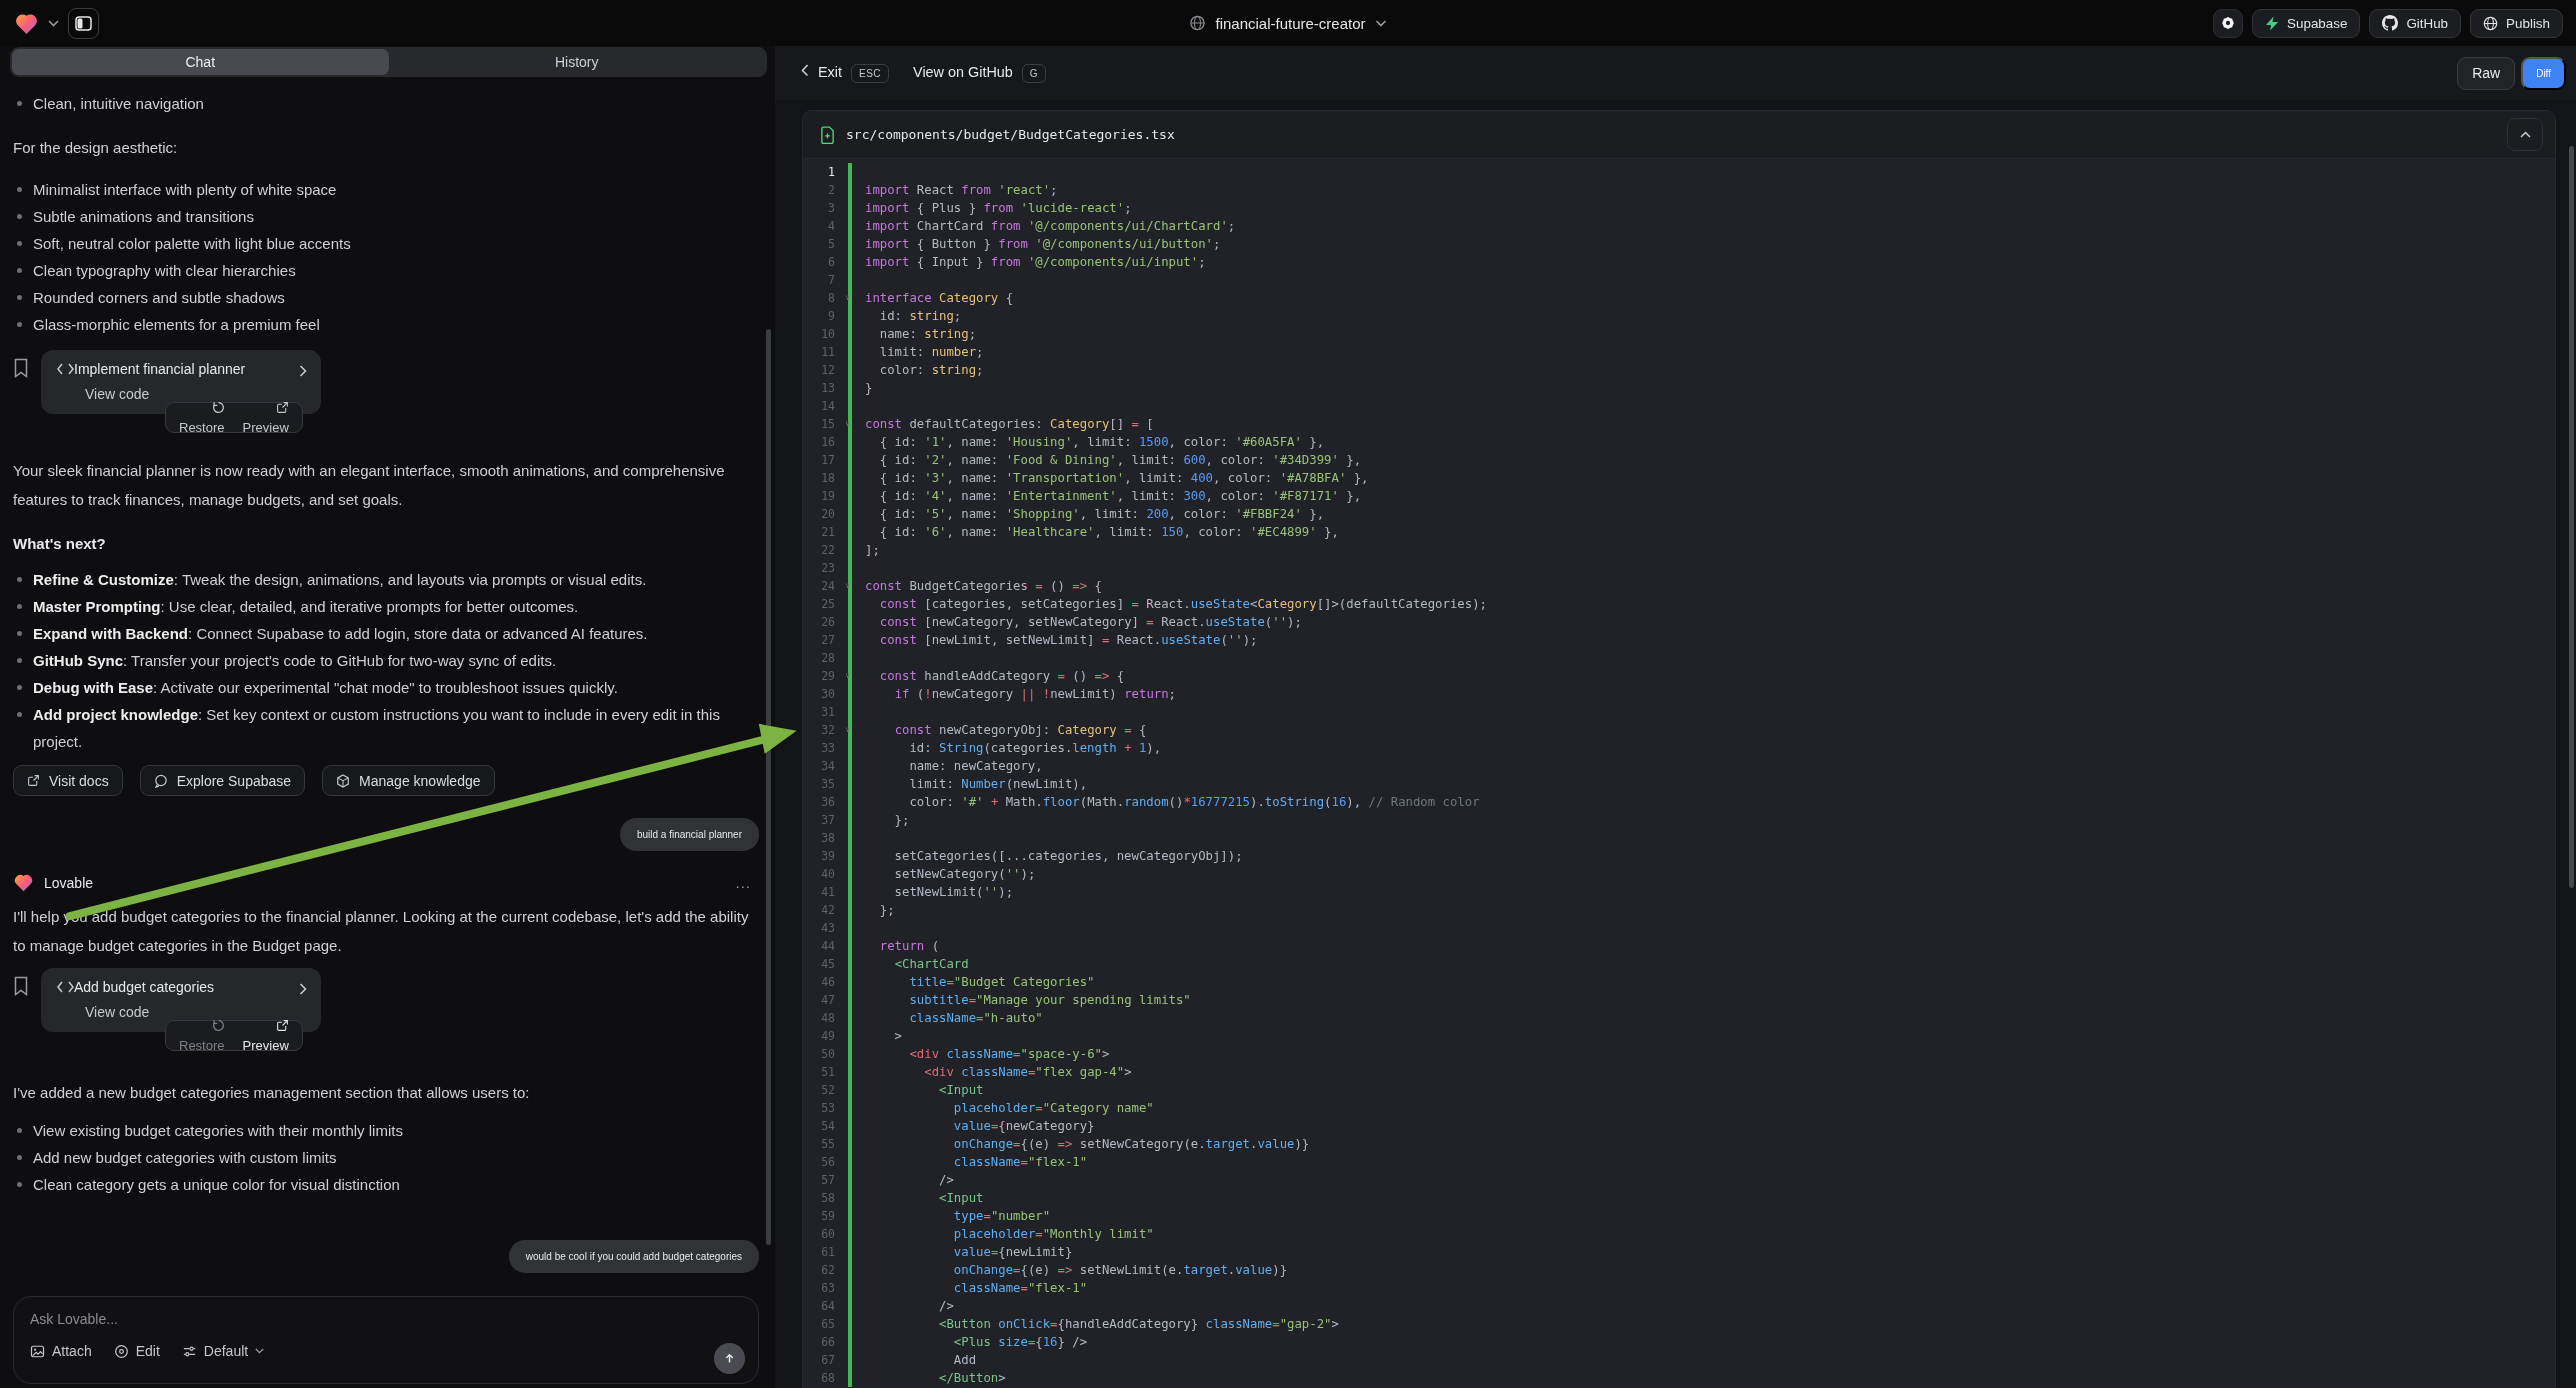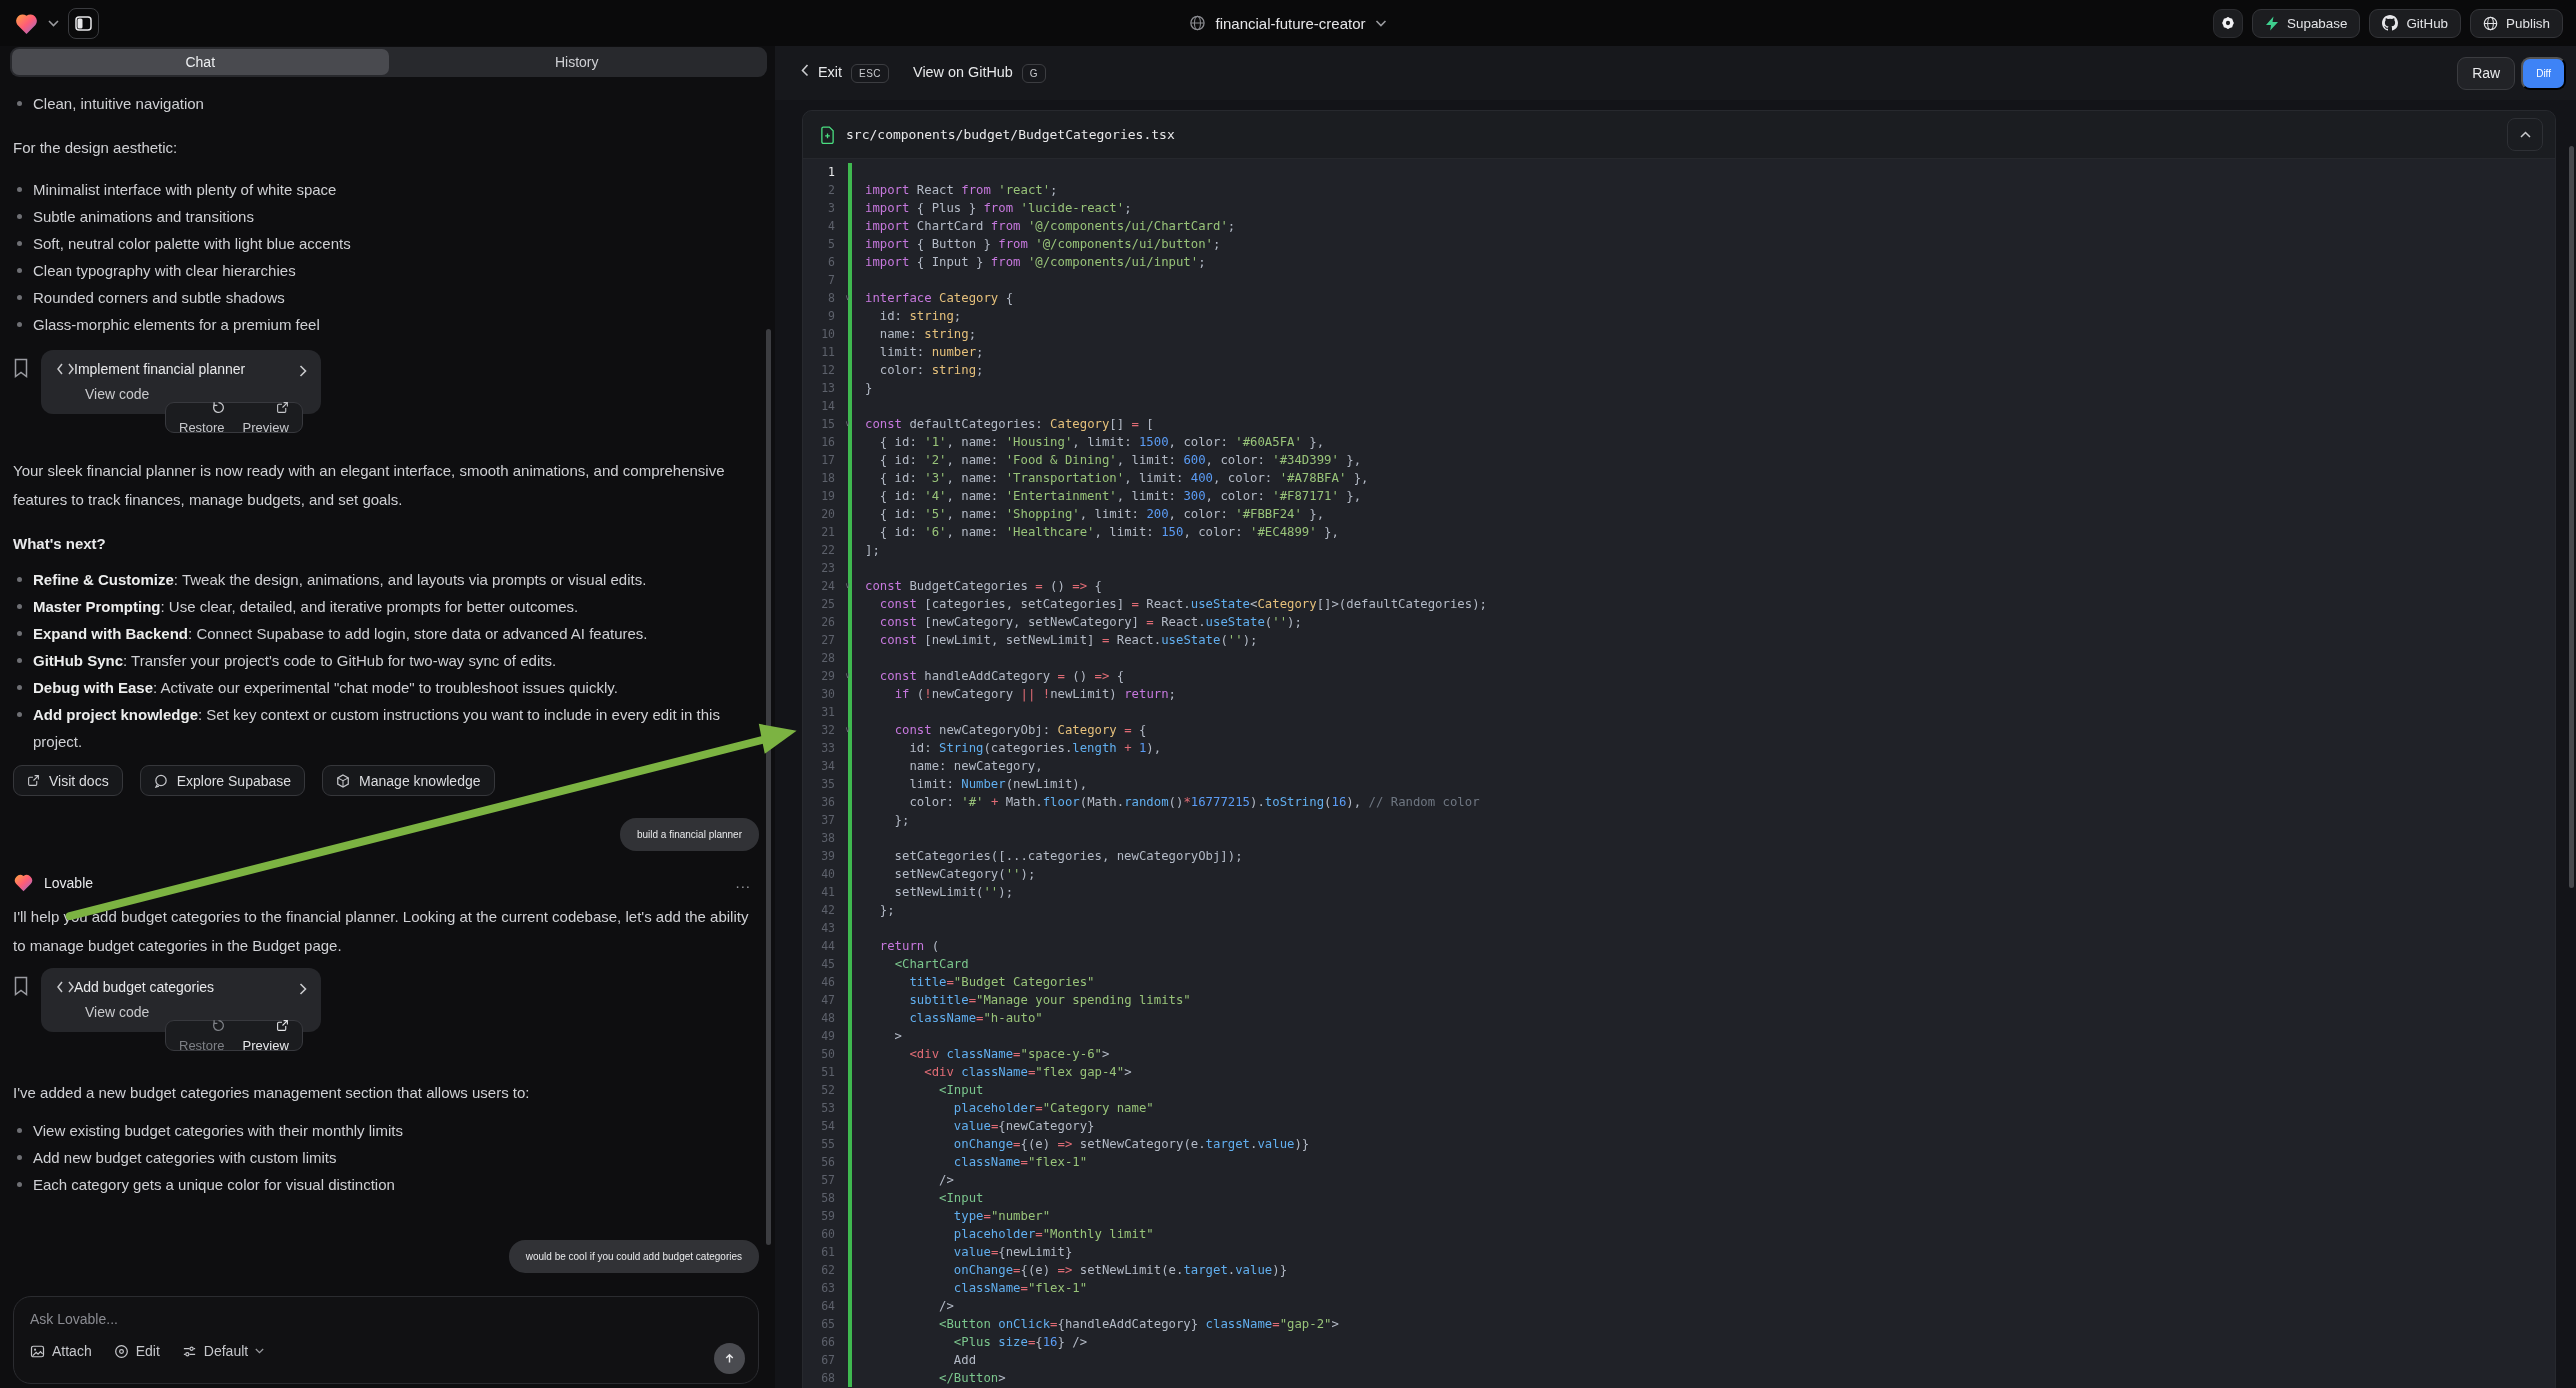--- a/index.html
+++ b/index.html
@@ -348,21 +348,21 @@
             <span>Preview</span>
           </span>
         </div>
       </div>
     </div>
 
     <div class="para" style="margin-top:46px">I've added a new budget categories management section that allows users to:</div>
     <ul style="margin-top:10px" id="added-list">
         <li>View existing budget categories with their monthly limits</li>
         <li>Add new budget categories with custom limits</li>
-        <li>Each category gets a unique color for visual distinction</li>
+        <li>Clean category gets a unique color for visual distinction</li>
       </ul>
 
     <div class="bubble-row" style="margin-top:42px">
       <div class="bubble">would be cool if you could add budget categories</div>
     </div>
   </div>
 
   <div class="chat-sb"></div>
 
   <div class="composer">

